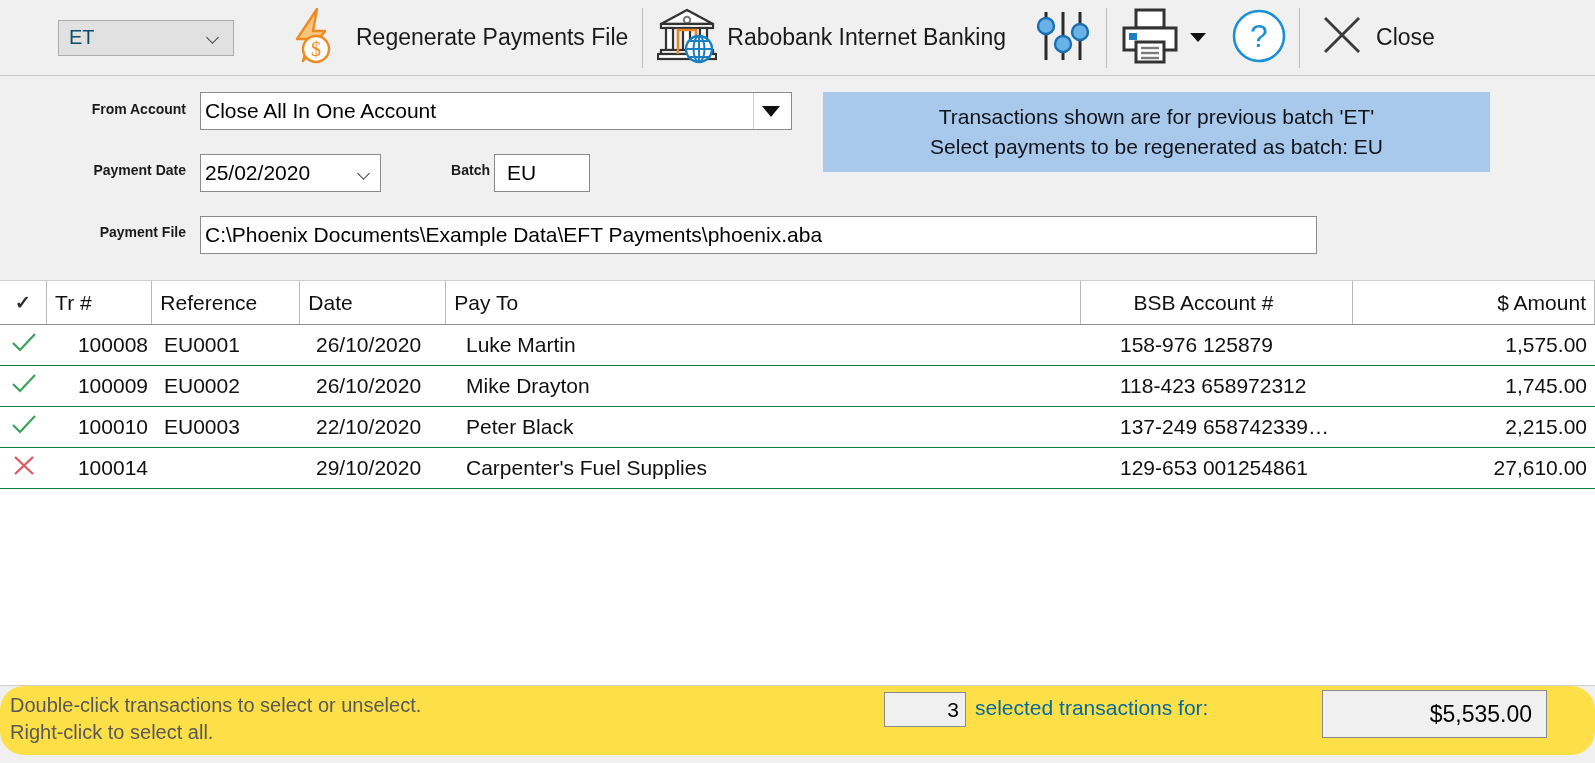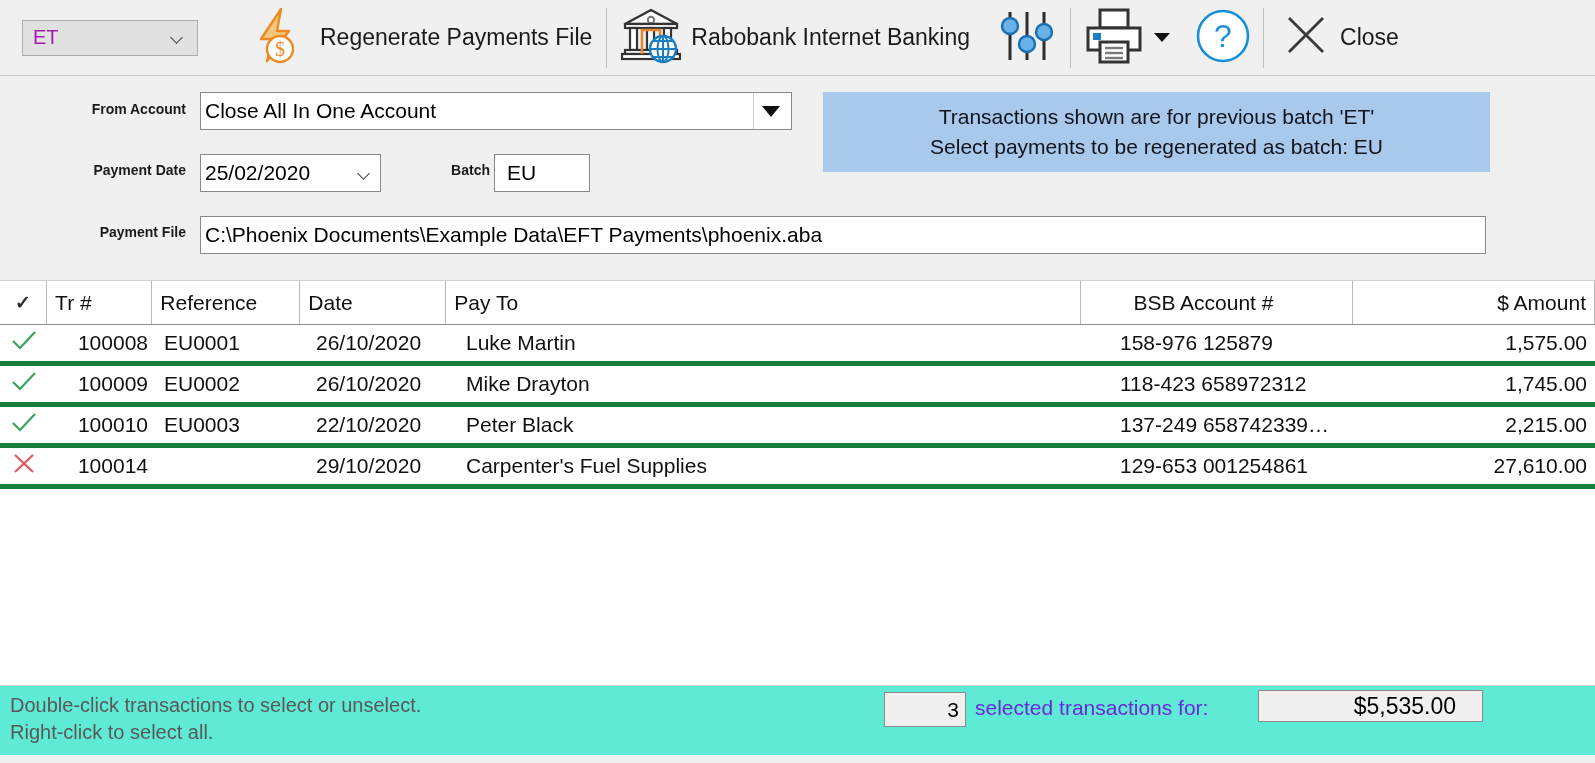--- a/index.html
+++ b/index.html
@@ -18,27 +18,27 @@
 
   
   .toolbar {
     position: absolute; left: 0; top: 0;
     width: 1595px; height: 76px;
     background: #f0f0f0;
     border-bottom: 1px solid #c8c8c8;
     display: flex; align-items: center;
   }
   .tb-combo {
-    margin-left: 22px;
+    margin-left: 58px;
     width: 176px; height: 36px;
     background: #e1e1e1;
     border: 1px solid #adadad;
     display: flex; align-items: center;
     padding: 0 8px 0 10px;
-    font-size: 20px; color: #a21caf;
+    font-size: 20px; color: #0c4a6e;
   }
   .tb-combo .val { flex: 1; }
   .chev {
     width: 14px; height: 9px; position: relative; margin-right: 4px;
   }
   .chev::before {
     content: ""; position: absolute; left: 1px; top: 0px;
     width: 8px; height: 8px;
     border-left: 1.6px solid #3a3a3a;
     border-bottom: 1.6px solid #3a3a3a;
@@ -119,21 +119,21 @@
   }
   .grid-head .hc {
     font-size: 21px; color: #101010;
     display: flex; align-items: center;
     padding: 0 8px;
     border-right: 1px solid #b9b9b9;
     overflow: hidden; white-space: nowrap;
   }
   .grid-row {
     display: flex; height: 41px;
-    border-bottom: 5px solid #15803d;
+    border-bottom: 1px solid #15803d;
   }
   .grid-row .gc {
     font-size: 21px; color: #101010;
     display: flex; align-items: center;
     padding: 0 8px;
     overflow: hidden; white-space: nowrap;
   }
   .c-check { width: 48px; justify-content: center; padding: 0; }
   .c-tr    { width: 108px; justify-content: flex-end; padding-right: 4px; }
   .c-ref   { width: 152px; }
@@ -149,47 +149,48 @@
   .head-c-pay   { width: 654px; }
   .head-c-bsb   { width: 234px; margin-left: 44px; }
   .head-c-amt   { width: 249px; justify-content: flex-end; padding-right: 8px; border-right: none; }
 
   .hdr-check-glyph { font-size: 19px; color: #2e2e2e; font-weight: bold; }
 
   
   .footer {
     position: absolute; left: 0; top: 686px;
     width: 1595px; height: 69px;
-    background: #5eead4;
+    background: #fde047;
+    border-radius: 24px;
   }
   .hint {
     position: absolute; left: 10px; top: 6px;
     font-size: 20px; color: #595959; line-height: 1.35;
     white-space: pre-line;
   }
   .cnt-box {
     position: absolute; left: 884px; top: 692px;
     width: 82px; height: 35px;
     background: #f0f0f0;
     border: 1px solid #8a8a8a;
     display: flex; align-items: center; justify-content: flex-end;
     padding-right: 6px;
     font-size: 21px; color: #000;
   }
   .cnt-label {
     position: absolute; left: 975px; top: 696px;
-    font-size: 21px; color: #6d28d9; white-space: nowrap;
+    font-size: 21px; color: #0369a1; white-space: nowrap;
   }
   .total-box {
-    position: absolute; left: 1258px; top: 690px;
-    width: 225px; height: 32px;
+    position: absolute; left: 1322px; top: 690px;
+    width: 225px; height: 48px;
     background: #f0f0f0;
     border: 1px solid #8a8a8a;
     display: flex; align-items: center; justify-content: flex-end;
-    padding-right: 26px;
+    padding-right: 14px;
     font-size: 23px; color: #000;
   }
 </style>
 </head>
 <body>
 
 <div id="app">
 
   <div class="toolbar">
 
@@ -309,21 +310,21 @@
       <span class="txt">25/02/2020</span>
       <span class="chev"></span>
     </div>
 
     <div class="lbl" style="left:394px; top:86px; width:96px;">Batch</div>
     <div class="field" style="left:494px; top:78px; width:96px; height:38px;padding-left:12px;">
       <span class="txt">EU</span>
     </div>
 
     <div class="lbl" style="left:0px; top:148px; width:186px;">Payment File</div>
-    <div class="field" style="left:200px; top:140px; width:1286px; height:38px;">
+    <div class="field" style="left:200px; top:140px; width:1117px; height:38px;">
       <span class="txt">C:\Phoenix Documents\Example Data\EFT Payments\phoenix.aba</span>
     </div>
 
     <div class="info-banner" style="left:823px; top:16px; width:667px; height:80px;">
       <div>Transactions shown are for previous batch 'ET'</div>
       <div>Select payments to be regenerated as batch: EU</div>
     </div>
   </div>
 
   <div class="grid">

